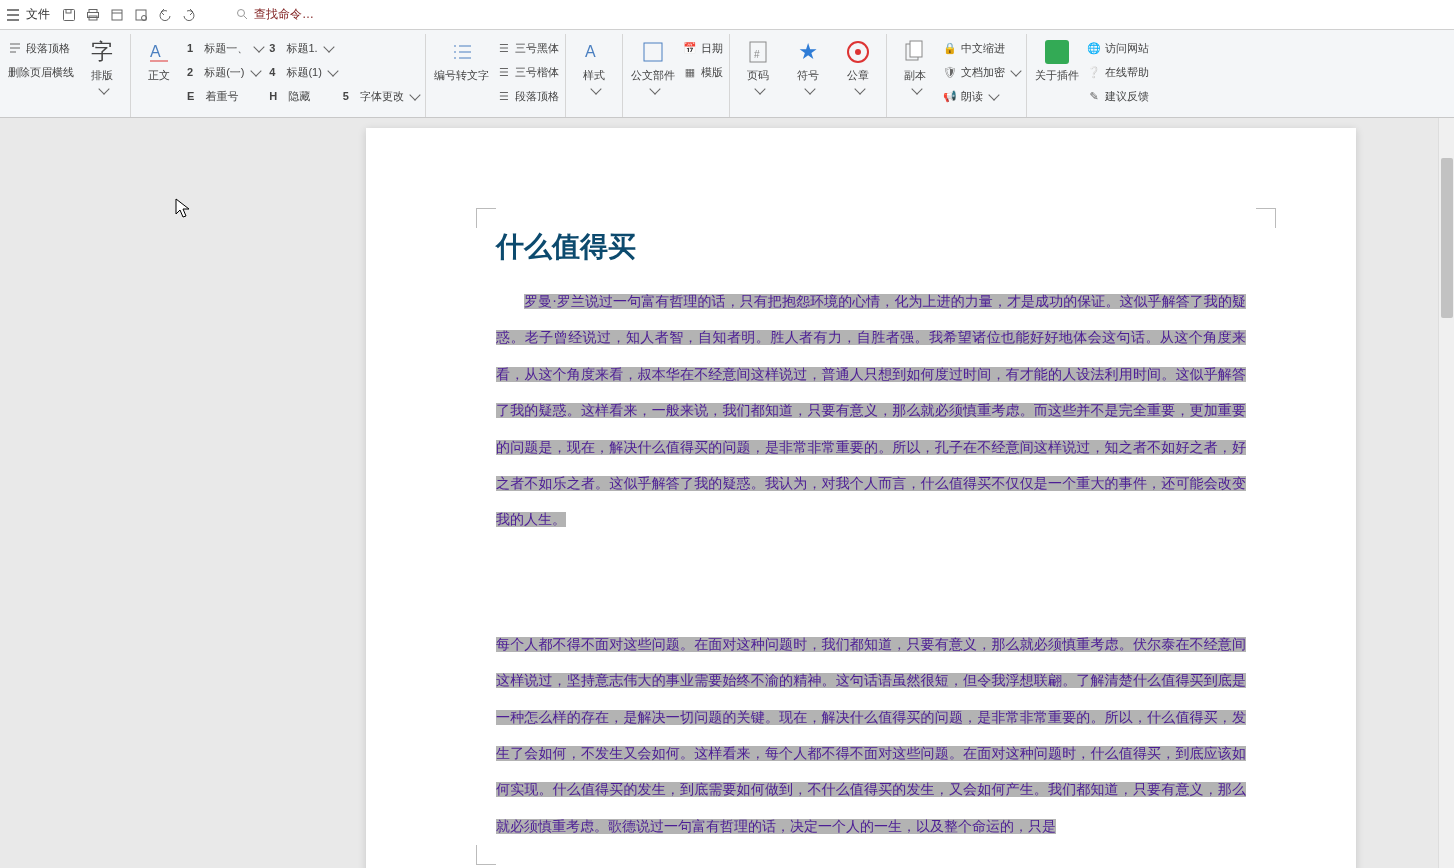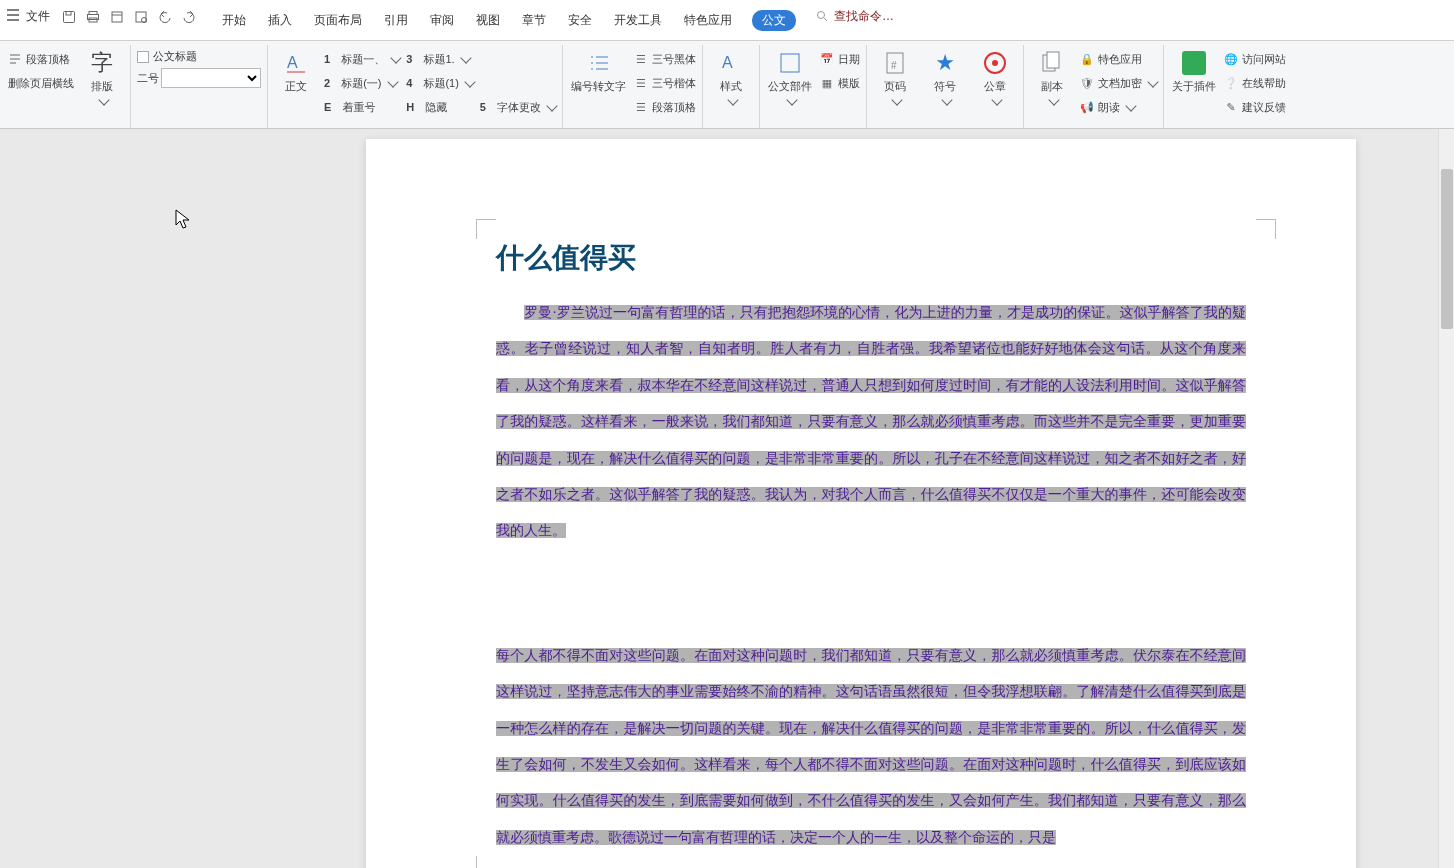--- a/index.html
+++ b/index.html
@@ -7,25 +7,25 @@
     font-family: "Microsoft YaHei", "SimSun", sans-serif;
     background: #fff;
     width: 1454px;
     height: 868px;
     overflow: hidden;
     font-size: 12px;
     color: #333;
   }
   
   .menubar {
-    height: 41px;
+    height: 30px;
     background: #fff;
     border-bottom: 1px solid #d0d0d0;
     display: flex;
-    align-items: flex-start;
+    align-items: center;
     padding: 8px 6px;
     gap: 4px;
   }
   .menubar .hamburger {
     width: 14px; height: 14px;
     display: inline-flex; align-items: center; justify-content: center;
   }
   .menubar .file-label {
     margin-left: 2px; margin-right: 6px;
   }
@@ -231,33 +231,20 @@
         </svg>
       </span>
     <span class="qicon">
         <svg width="14" height="14" viewBox="0 0 14 14">
           <path d="M5 3A5 5 0 1 1 2 8" fill="none" stroke="#666"></path>
           <path d="M8 1l3 3-3 3" fill="none" stroke="#666"></path>
         </svg>
       </span>
   </div>
 
-  <div class="tabs">
-    <span class="tab">开始</span>
-    <span class="tab">插入</span>
-    <span class="tab">页面布局</span>
-    <span class="tab">引用</span>
-    <span class="tab">审阅</span>
-    <span class="tab">视图</span>
-    <span class="tab">章节</span>
-    <span class="tab">安全</span>
-    <span class="tab">开发工具</span>
-    <span class="tab">特色应用</span>
-    <span class="tab active">公文</span>
-  </div>
 
   <div class="search">
     <span class="sicon"><svg width="12" height="12" viewBox="0 0 12 12">
           <circle cx="5" cy="5" r="3.5" fill="none" stroke="#999"></circle>
           <path d="M8 8l3 3" stroke="#999"></path>
         </svg></span>
     <span>查找命令…</span>
   </div>
 </div>
 
@@ -278,32 +265,20 @@
         <span>删除页眉横线</span>
       </div>
     </div>
     <div class="vbtn">
       <span class="big-icon" style="font-size:22px;color:#444;">字</span>
       <span>排版</span>
       <span class="chev"></span>
     </div>
   </div>
 
-  <div class="ribbon-group">
-    <div class="font-size-box">
-      <div class="row1">
-        <span class="swatch"></span>
-        <span>公文标题</span>
-      </div>
-      <div style="display:flex; align-items:center; gap:2px;">
-        <span class="font-size-label">二号</span>
-        <select></select>
-      </div>
-    </div>
-  </div>
 
   <div class="ribbon-group">
     <div class="vbtn">
       <span class="big-icon" style="color:#4a7fc0;">
           <svg width="22" height="22">
             <text x="2" y="16" font-size="16" fill="#4a7fc0">A</text>
             <path d="M2 20h18" stroke="#d33"></path>
           </svg>
         </span>
       <span>正文</span>
@@ -419,21 +394,21 @@
             <rect x="2" y="4" width="12" height="16" fill="none" stroke="#888"></rect>
             <rect x="6" y="1" width="12" height="16" fill="#fff" stroke="#888"></rect>
           </svg>
         </span>
       <span>副本</span>
       <span class="chev"></span>
     </div>
     <div class="vlist">
       <div class="hitem">
           <span class="sm-icon">🔒</span>
-          <span>特色应用</span>
+          <span>中文缩进</span>
         </div>
       <div class="hitem">
           <span class="sm-icon">🛡</span>
           <span>文档加密</span>
           <span class="chev"></span>
         </div>
       <div class="hitem">
           <span class="sm-icon">📢</span>
           <span>朗读</span>
           <span class="chev"></span>

